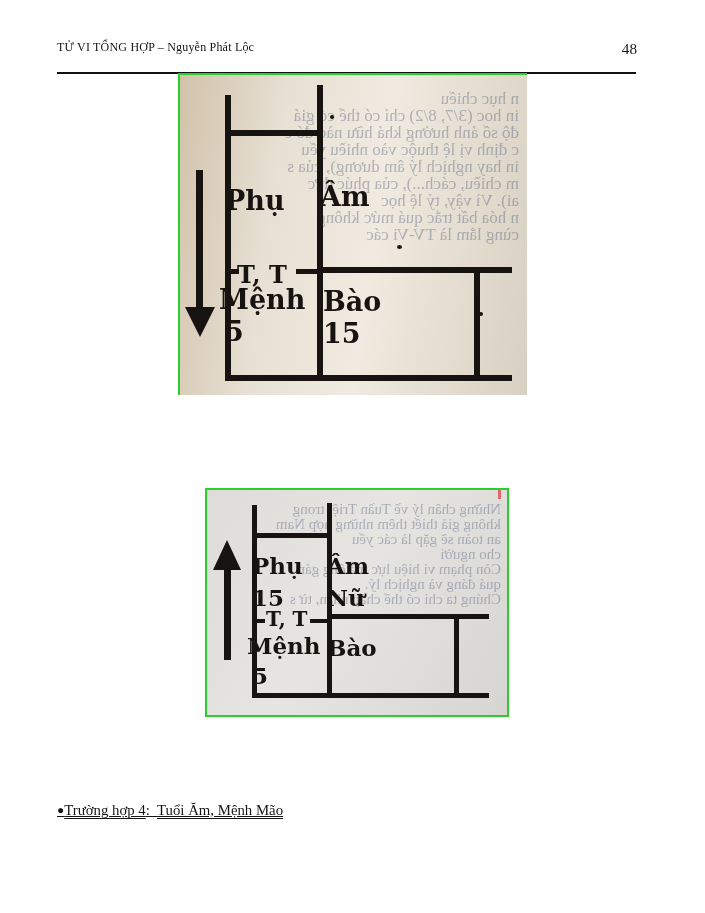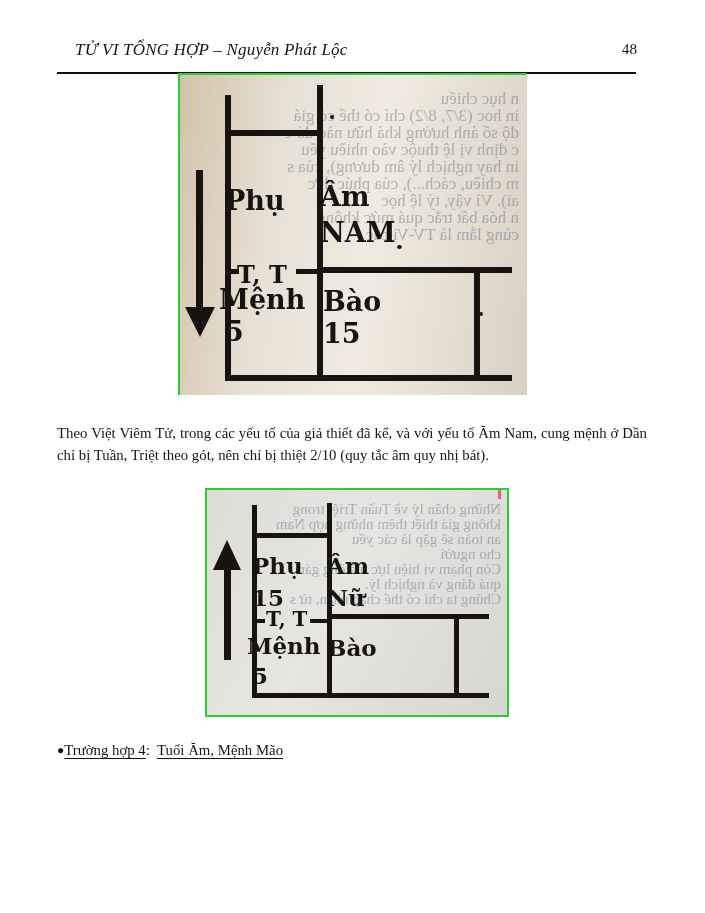--- a/index.html
+++ b/index.html
@@ -1,20 +1,20 @@
 <!DOCTYPE html>
 <html><head>
 <meta charset="utf-8">
 <style>
   html,body{margin:0;padding:0;background:#ffffff;}
   .page{position:relative;width:705px;height:913px;background:#ffffff;overflow:hidden;
         font-family:"Liberation Serif","DejaVu Serif",serif;color:#151515;}
 
   
-  .hdr-title{position:absolute;left:75px;top:40px;font-size:17px;letter-spacing:.2px;font-style:italic;}
+  .hdr-title{position:absolute;left:57px;top:40px;font-size:12px;letter-spacing:.2px;}
   .hdr-page{position:absolute;right:68px;top:40px;font-size:15.2px;}
   .hdr-rule{position:absolute;left:57px;top:72px;width:579px;height:2px;background:#111;}
 
   
   .scan{position:absolute;overflow:hidden;}
   .scan1{left:178px;top:73px;width:347px;height:320px;
          background:linear-gradient(98deg,#d2c2aa 0%,#e7e0d4 28%,#f0eae0 55%,#e3dccf 80%,#d8d0c2 100%);
          border-top:2px solid #2bcf2b;border-left:2px solid #2bcf2b;z-index:2;}
   .scan2{left:205px;top:488px;width:300px;height:225px;
          background:linear-gradient(120deg,#dddcd8 0%,#e6e5e1 45%,#d6d5d1 100%);
@@ -41,21 +41,21 @@
         border-left:14px solid transparent;border-right:14px solid transparent;
         border-bottom:30px solid #171310;}
   .red-artifact{position:absolute;right:6px;top:0;width:3px;height:9px;background:#e06a6a;z-index:5;}
 
   
   .para{position:absolute;left:57px;width:590px;font-size:14.8px;line-height:21.5px;
         text-align:justify;margin:0;}
   .p1{top:423px;}
   .p2{top:735px;}
   .p3{top:808px;}
-  .case-line{position:absolute;left:57px;top:740px;font-size:14.8px;line-height:21.5px;}
+  .case-line{position:absolute;left:57px;top:800px;font-size:14.8px;line-height:21.5px;text-decoration:underline;}
   .case-line .u{text-decoration:underline;text-underline-offset:3px;}
   .bullet{font-size:12px;vertical-align:1px;}
 </style>
 </head>
 <body>
 
 <div class="page">
 
   <div class="hdr-title">TỬ VI TỔNG HỢP – Nguyễn Phát Lộc</div>
   <div class="hdr-page">48</div>
@@ -84,29 +84,27 @@
     <div class="dline" style="left:116px;top:194px;width:27px;height:5px;"></div>
     <div class="dline" style="left:137px;top:192px;width:195px;height:6px;"></div>
     <div class="dline" style="left:294px;top:192px;width:6px;height:114px;"></div>
     <div class="dline" style="left:45px;top:300px;width:287px;height:6px;"></div>
     <div class="dot" style="left:150px;top:40px;width:4px;height:4px;"></div>
     <div class="dot" style="left:217px;top:170px;width:5px;height:4px;"></div>
     <div class="dot" style="left:299px;top:237px;width:4px;height:4px;"></div>
 
     <div class="dlabel" style="left:45px;top:112px;width:92px;">Phụ</div>
     <div class="dlabel" style="left:140px;top:108px;width:150px;">Âm</div>
-    <div class="dlabel" style="left:140px;top:144px;width:158px;">NAM</div>
     <div class="dlabel" style="left:57px;top:188px;width:60px;font-size:24px;">T, T</div>
     <div class="dlabel" style="left:39px;top:211px;width:100px;">Mệnh</div>
     <div class="dlabel" style="left:45px;top:243px;width:92px;">5</div>
     <div class="dlabel" style="left:143px;top:213px;width:150px;">Bào</div>
     <div class="dlabel" style="left:143px;top:245px;width:150px;">15</div>
   </div>
 
-  <p class="para p1">Theo Việt Viêm Tử, trong các yếu tố của giả thiết đã kể, và với yếu tố Ăm Nam, cung mệnh ở Dần chỉ bị Tuần, Triệt theo gót, nên chỉ bị thiệt 2/10 (quy tắc âm quy nhị bát).</p>
 
   <div class="scan scan2">
     <div class="bleed">
         <div class="bleed-line">Những chân lý về Tuần Triệt trong</div>
         <div class="bleed-line">không giả thiết thêm những hợp Nam</div>
         <div class="bleed-line">an toàn sẽ gặp là các yếu</div>
         <div class="bleed-line">cho người</div>
         <div class="bleed-line">Còn phạm vi hiệu lực mà ông gán</div>
         <div class="bleed-line">quá đáng và nghịch lý.</div>
         <div class="bleed-line">Chúng ta chỉ có thể chấp nhận, từ s</div>

